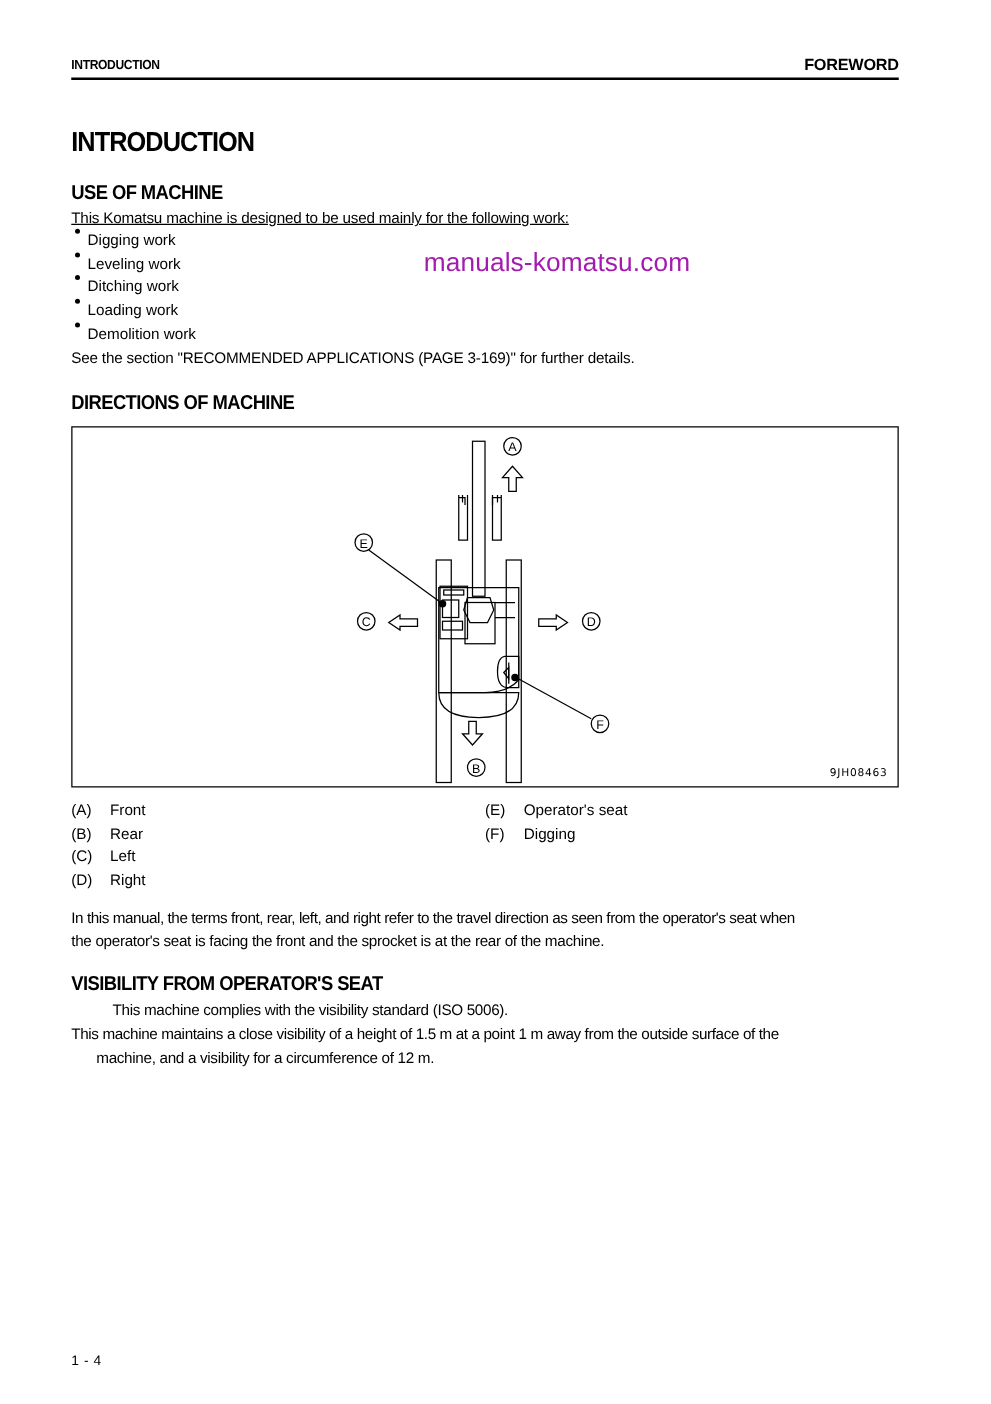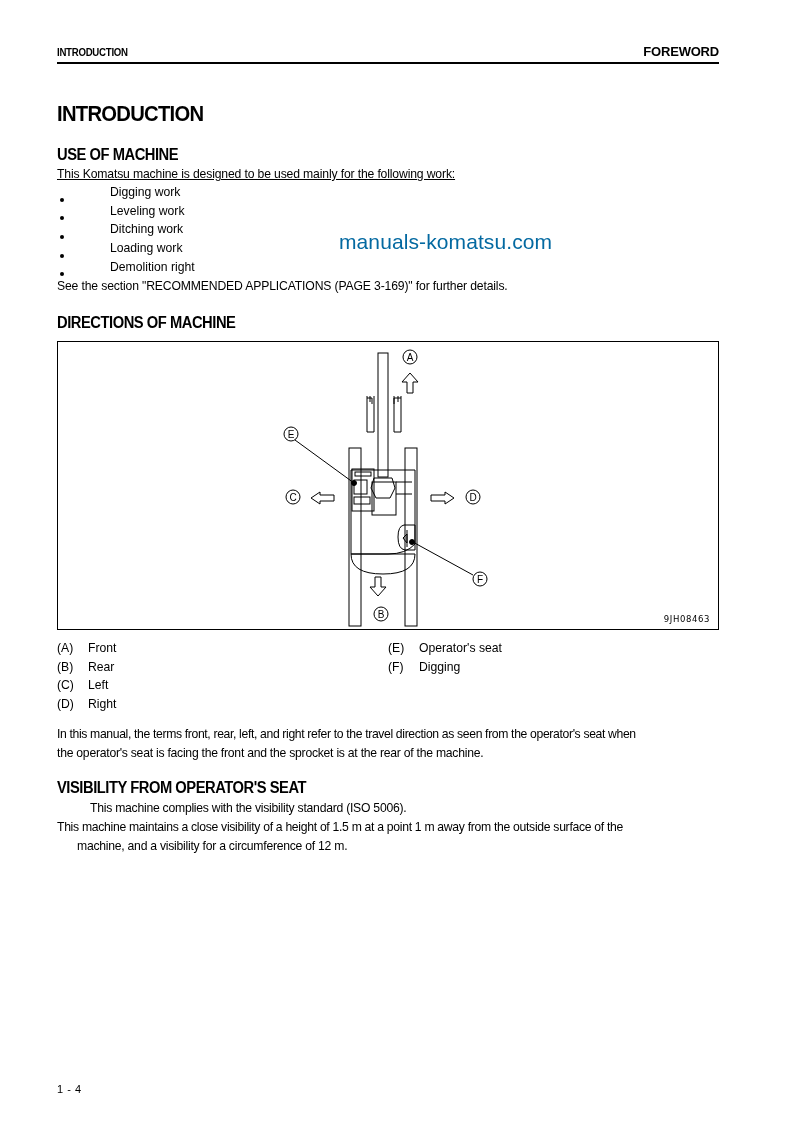--- a/index.html
+++ b/index.html
@@ -10,24 +10,24 @@
     .header-left { position: absolute; left: 0; top: 2px; font-size: 10.5px; font-weight: bold; letter-spacing: -0.3px; transform: scaleX(0.92); transform-origin: left; }
     .header-right { position: absolute; right: 0; top: 0; font-size: 13px; font-weight: bold; letter-spacing: -0.2px; }
 
     .page-title { position: absolute; left: 57px; top: 101px; font-size: 22px; font-weight: bold; letter-spacing: -0.8px; transform: scaleX(0.92); transform-origin: left; }
 
     .section-title { position: absolute; left: 57px; font-size: 16px; font-weight: bold; letter-spacing: -0.5px; transform: scaleX(0.92); transform-origin: left; white-space: nowrap; }
 
     .body-text { position: absolute; left: 57px; font-size: 12.2px; line-height: 18.7px; letter-spacing: -0.15px; white-space: nowrap; }
 
     .bullet-list { position: absolute; left: 60px; top: 183px; font-size: 12.2px; line-height: 18.7px; }
-    .bullet-item { display: flex; align-items: flex-end; height: 18.7px; gap: 40px; }
+    .bullet-item { display: flex; align-items: flex-start; height: 18.7px; }
     .bullet-dot { width: 4px; height: 4px; border-radius: 50%; background: #000; margin-right: 6px; }
 
-    .watermark { position: absolute; left: 339px; top: 230px; font-size: 21px; color: #0369a1; letter-spacing: 0.1px; }
+    .watermark { position: absolute; left: 339px; top: 199px; font-size: 21px; color: #a21caf; letter-spacing: 0.1px; }
 
     .figure-frame { position: absolute; left: 57px; top: 341px; width: 662px; height: 289px; border: 1.3px solid #000; }
     .figure-code { position: absolute; right: 8px; bottom: 5px; font-size: 8.5px; letter-spacing: 0.6px; font-family: "DejaVu Sans", sans-serif; }
     .figure-svg { position: absolute; left: 0; top: 0; }
 
     .legend { position: absolute; font-size: 12.2px; line-height: 18.7px; }
     .legend-row { display: flex; height: 18.7px; }
     .legend-key { width: 31px; }
 
     .page-number { position: absolute; left: 57px; top: 1083px; font-size: 11px; letter-spacing: 0.5px; }
@@ -57,21 +57,21 @@
   <div class="bullet-item">
       <span class="bullet-dot"></span>
       <span>Ditching work</span>
     </div>
   <div class="bullet-item">
       <span class="bullet-dot"></span>
       <span>Loading work</span>
     </div>
   <div class="bullet-item">
       <span class="bullet-dot"></span>
-      <span>Demolition right</span>
+      <span>Demolition work</span>
     </div>
 </div>
 
 <div class="watermark">manuals-komatsu.com</div>
 
 <div class="body-text" style="top:277px;">See the section "RECOMMENDED APPLICATIONS (PAGE 3-169)" for further details.</div>
 
 <div class="section-title" style="top:314px;">DIRECTIONS OF MACHINE</div>
 
 <div class="figure-frame">

